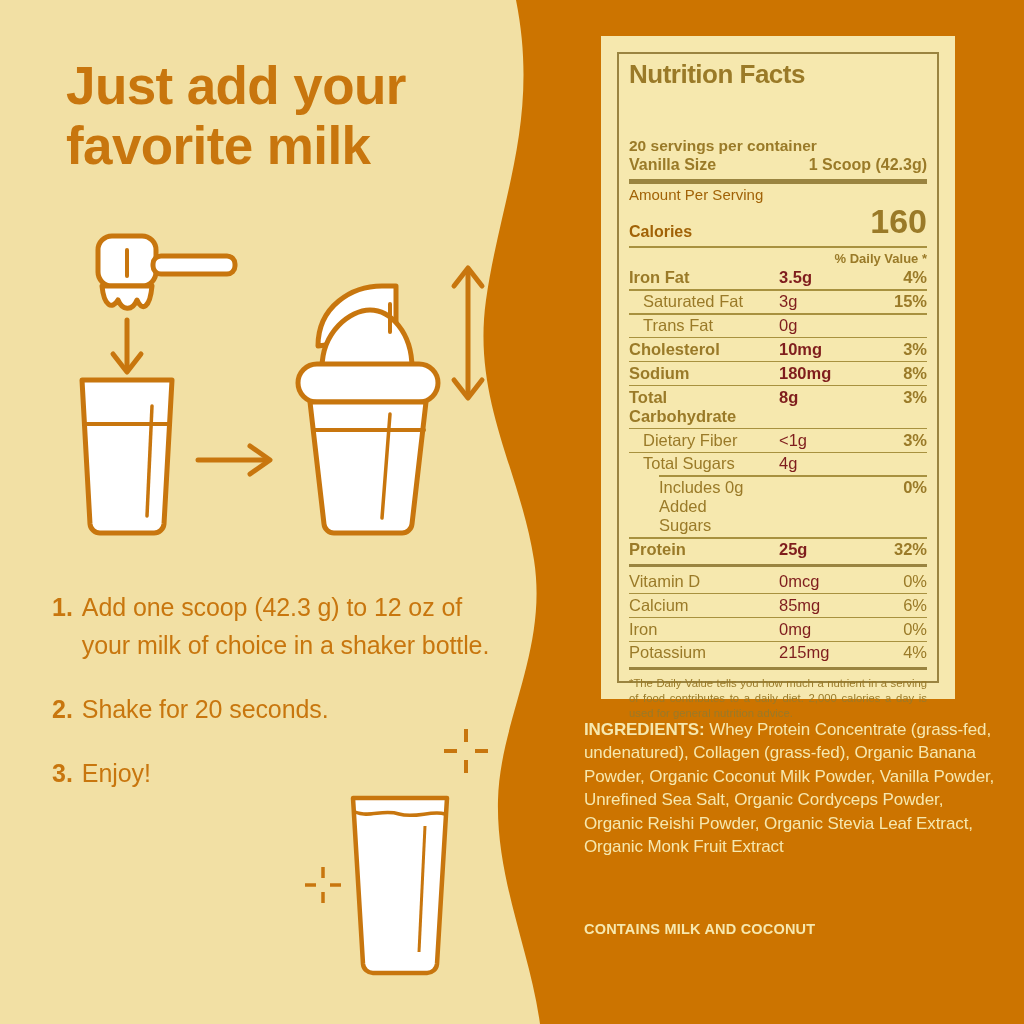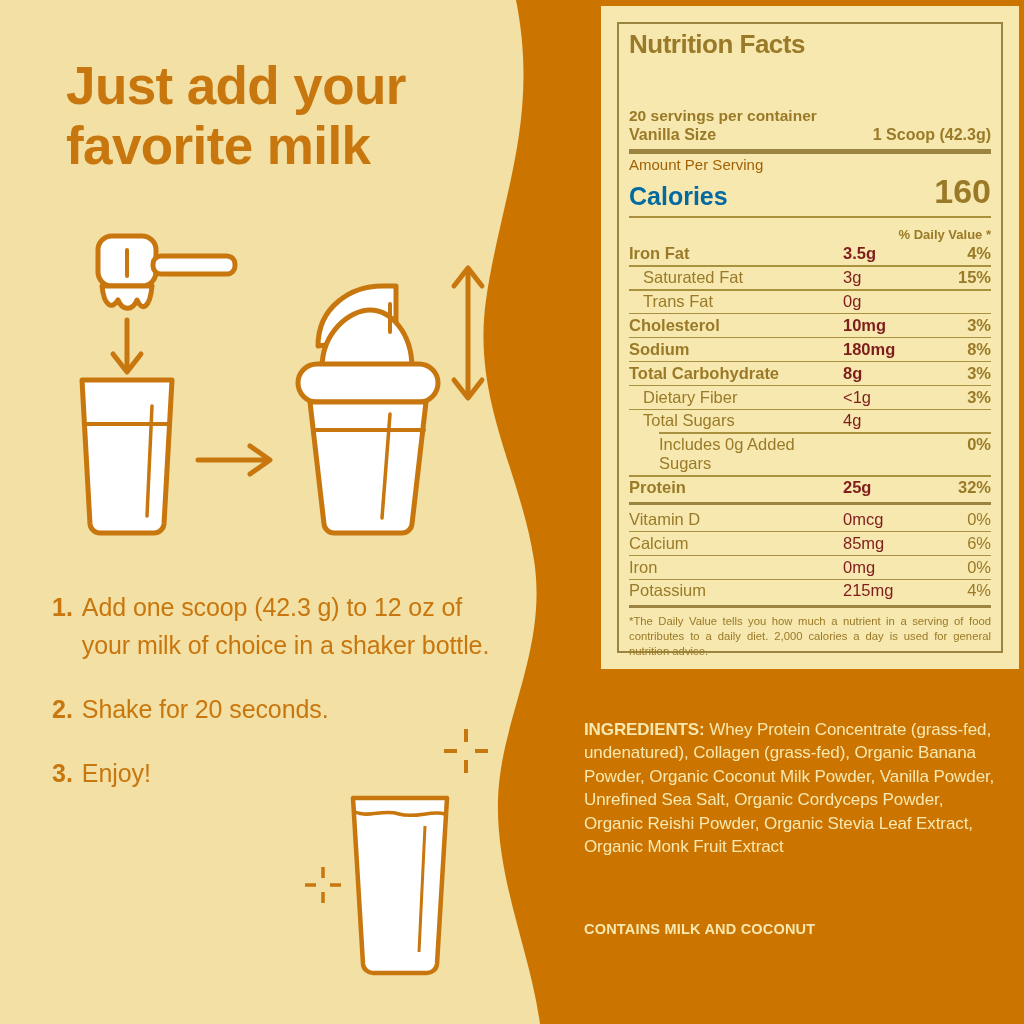--- a/index.html
+++ b/index.html
@@ -42,21 +42,21 @@
   
   .sparkle { position:absolute; }
 
   #glass-bottom { position:absolute; left:345px; top:792px; width:110px; height:190px; }
 
   
   #right-panel { position:absolute; left:520px; top:0; width:504px; height:1024px; z-index:3; }
 
   
   #nutrition-panel {
-    position:absolute; left:81px; top:6px; width:418px; height:663px;
+    position:absolute; left:81px; top:36px; width:354px; height:663px;
     background:#F6E8AE;
   }
   #nutrition-inner {
     position:absolute; left:16px; top:16px; right:16px; bottom:16px;
     border:2px solid #9A8440;
     padding:7px 10px 8px 10px;
     background:#F6E8AE;
   }
   .nf-title {
     font-size:26px; font-weight:bold; color:#9A7A28;
@@ -68,24 +68,24 @@
   .nf-serving-row {
     display:flex; justify-content:space-between;
     font-size:16px; font-weight:bold; color:#9A7A28; line-height:1.25;
   }
   .rule-thick { height:5px; background:#9A8440; margin:4px 0 3px 0; }
   .rule-med   { height:3px; background:#9A8440; margin:3px 0; }
   .rule-thin  { height:1.4px; background:#A8913F; }
 
   .nf-amount { font-size:15px; color:#a16207; line-height:1.1; margin-top:2px;}
   .nf-cal-row { display:flex; align-items:flex-end; justify-content:space-between; margin-top:-1px;}
-  .nf-cal-label { font-size:25px; font-weight:bold; color:#0369a1; }
+  .nf-cal-label { font-size:16px; font-weight:bold; color:#a16207; }
   .nf-cal-value { font-size:34px; font-weight:bold; color:#9A7A28; }
 
-  .nf-dv-head { text-align:right; font-size:13px; font-weight:bold; color:#9A7A28; padding:9px 0 1px 0;}
+  .nf-dv-head { text-align:right; font-size:13px; font-weight:bold; color:#9A7A28; padding:3px 0 1px 0;}
 
   .nf-row { display:flex; align-items:baseline; padding:1.5px 0 2px 0; }
   .nf-name { flex:1 1 auto; color:#9A7A28; font-size:16.5px; }
   .nf-val  { flex:0 0 96px; color:#7f1d1d; font-size:16.5px;margin-left:28px; }
   .nf-pct  { flex:0 0 52px; text-align:right; color:#9A7A28; font-size:16.5px; font-weight:bold; }
   .bold .nf-name, .bold .nf-val { font-weight:bold; }
   .ind1 .nf-name { padding-left:14px; font-weight:normal; }
   .ind2 .nf-name { padding-left:30px; font-weight:normal; }
   .vit .nf-name, .vit .nf-val { font-weight:normal; }
   .vit .nf-pct { font-weight:normal; }

